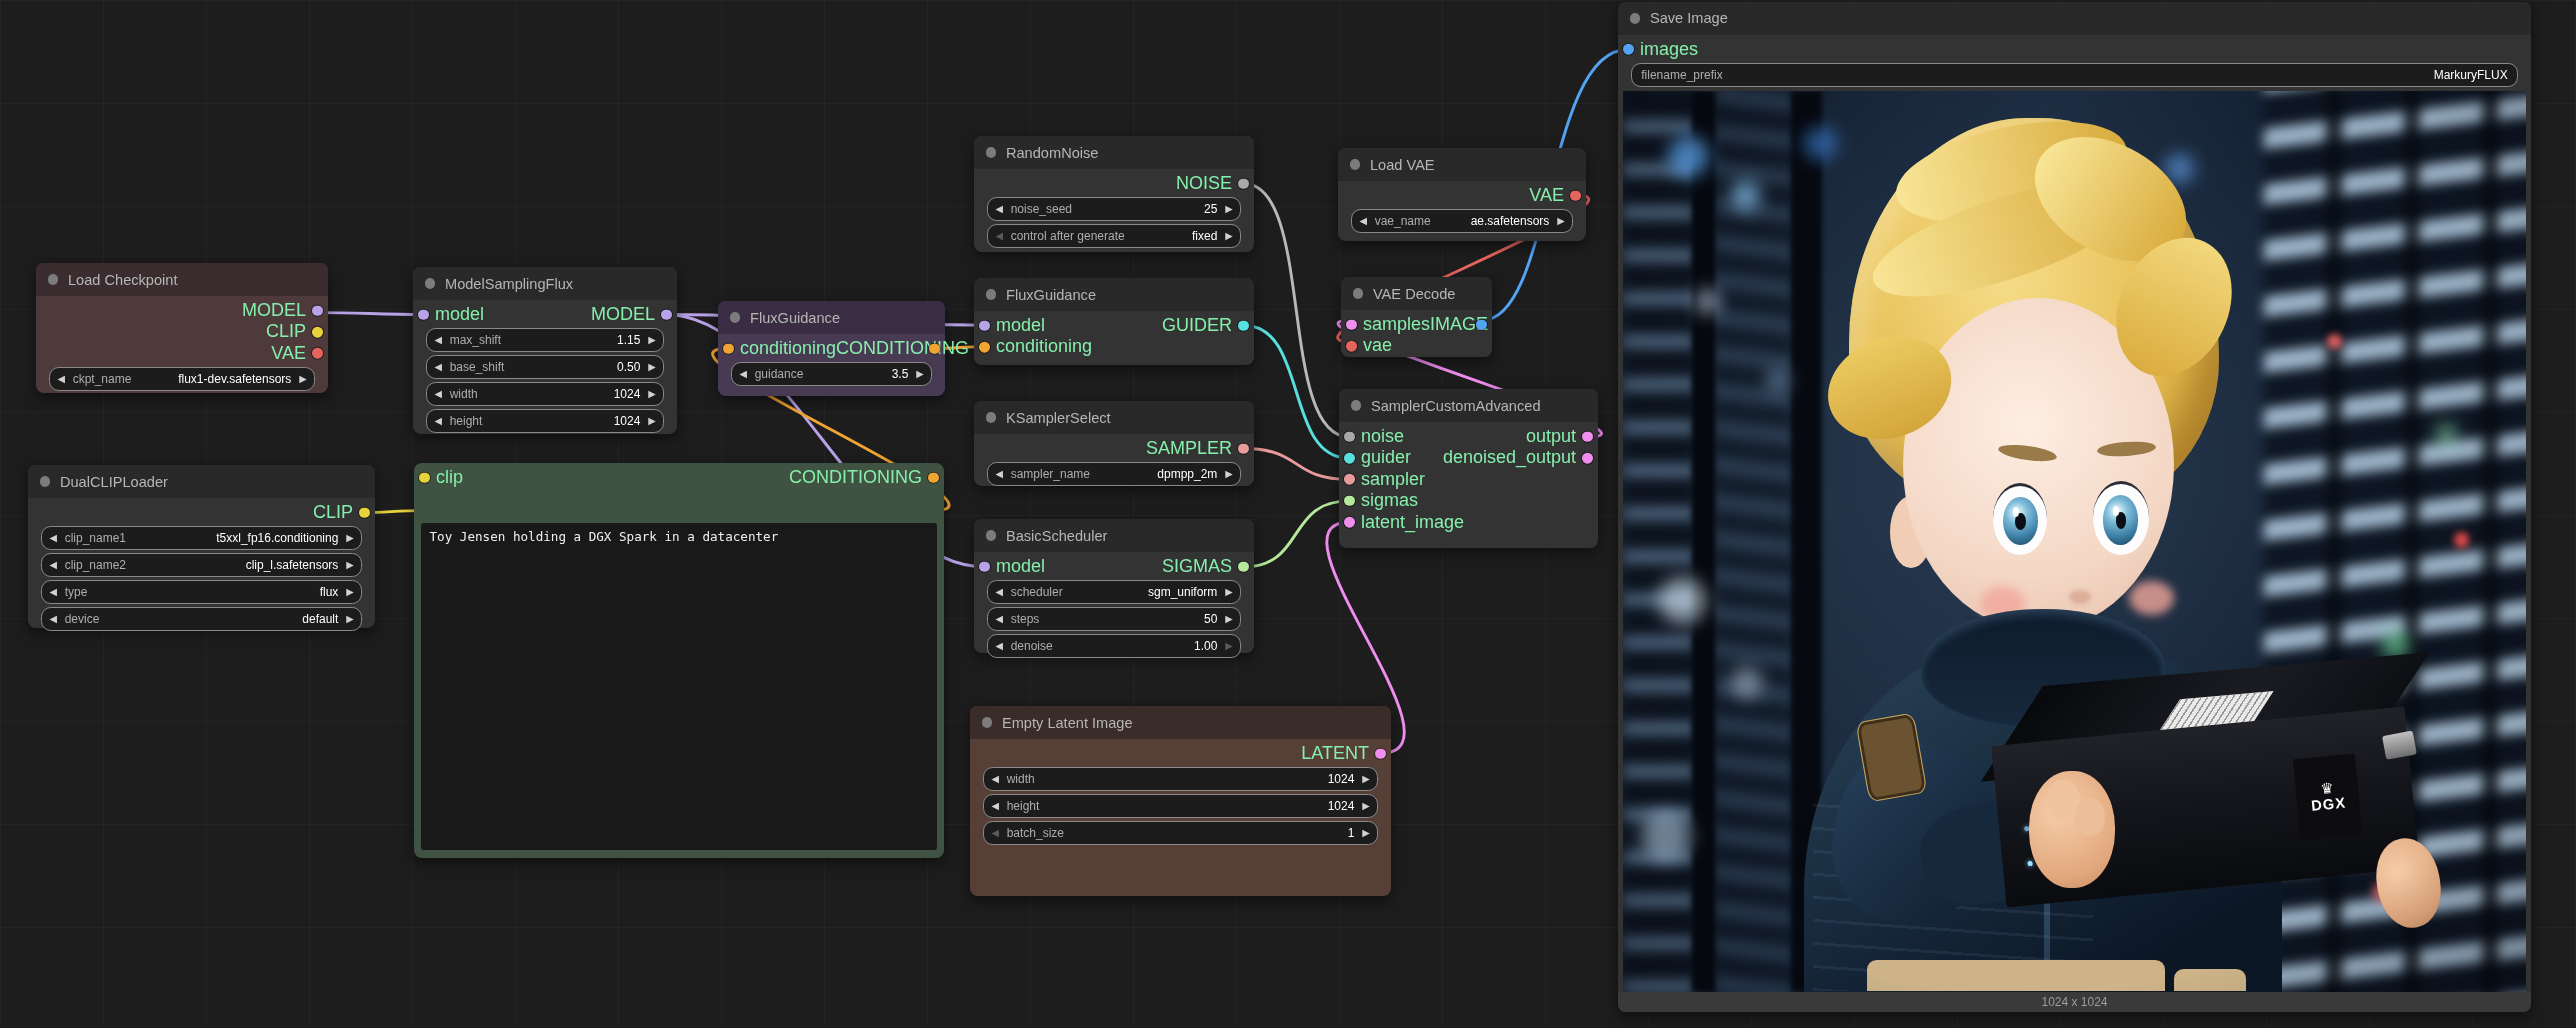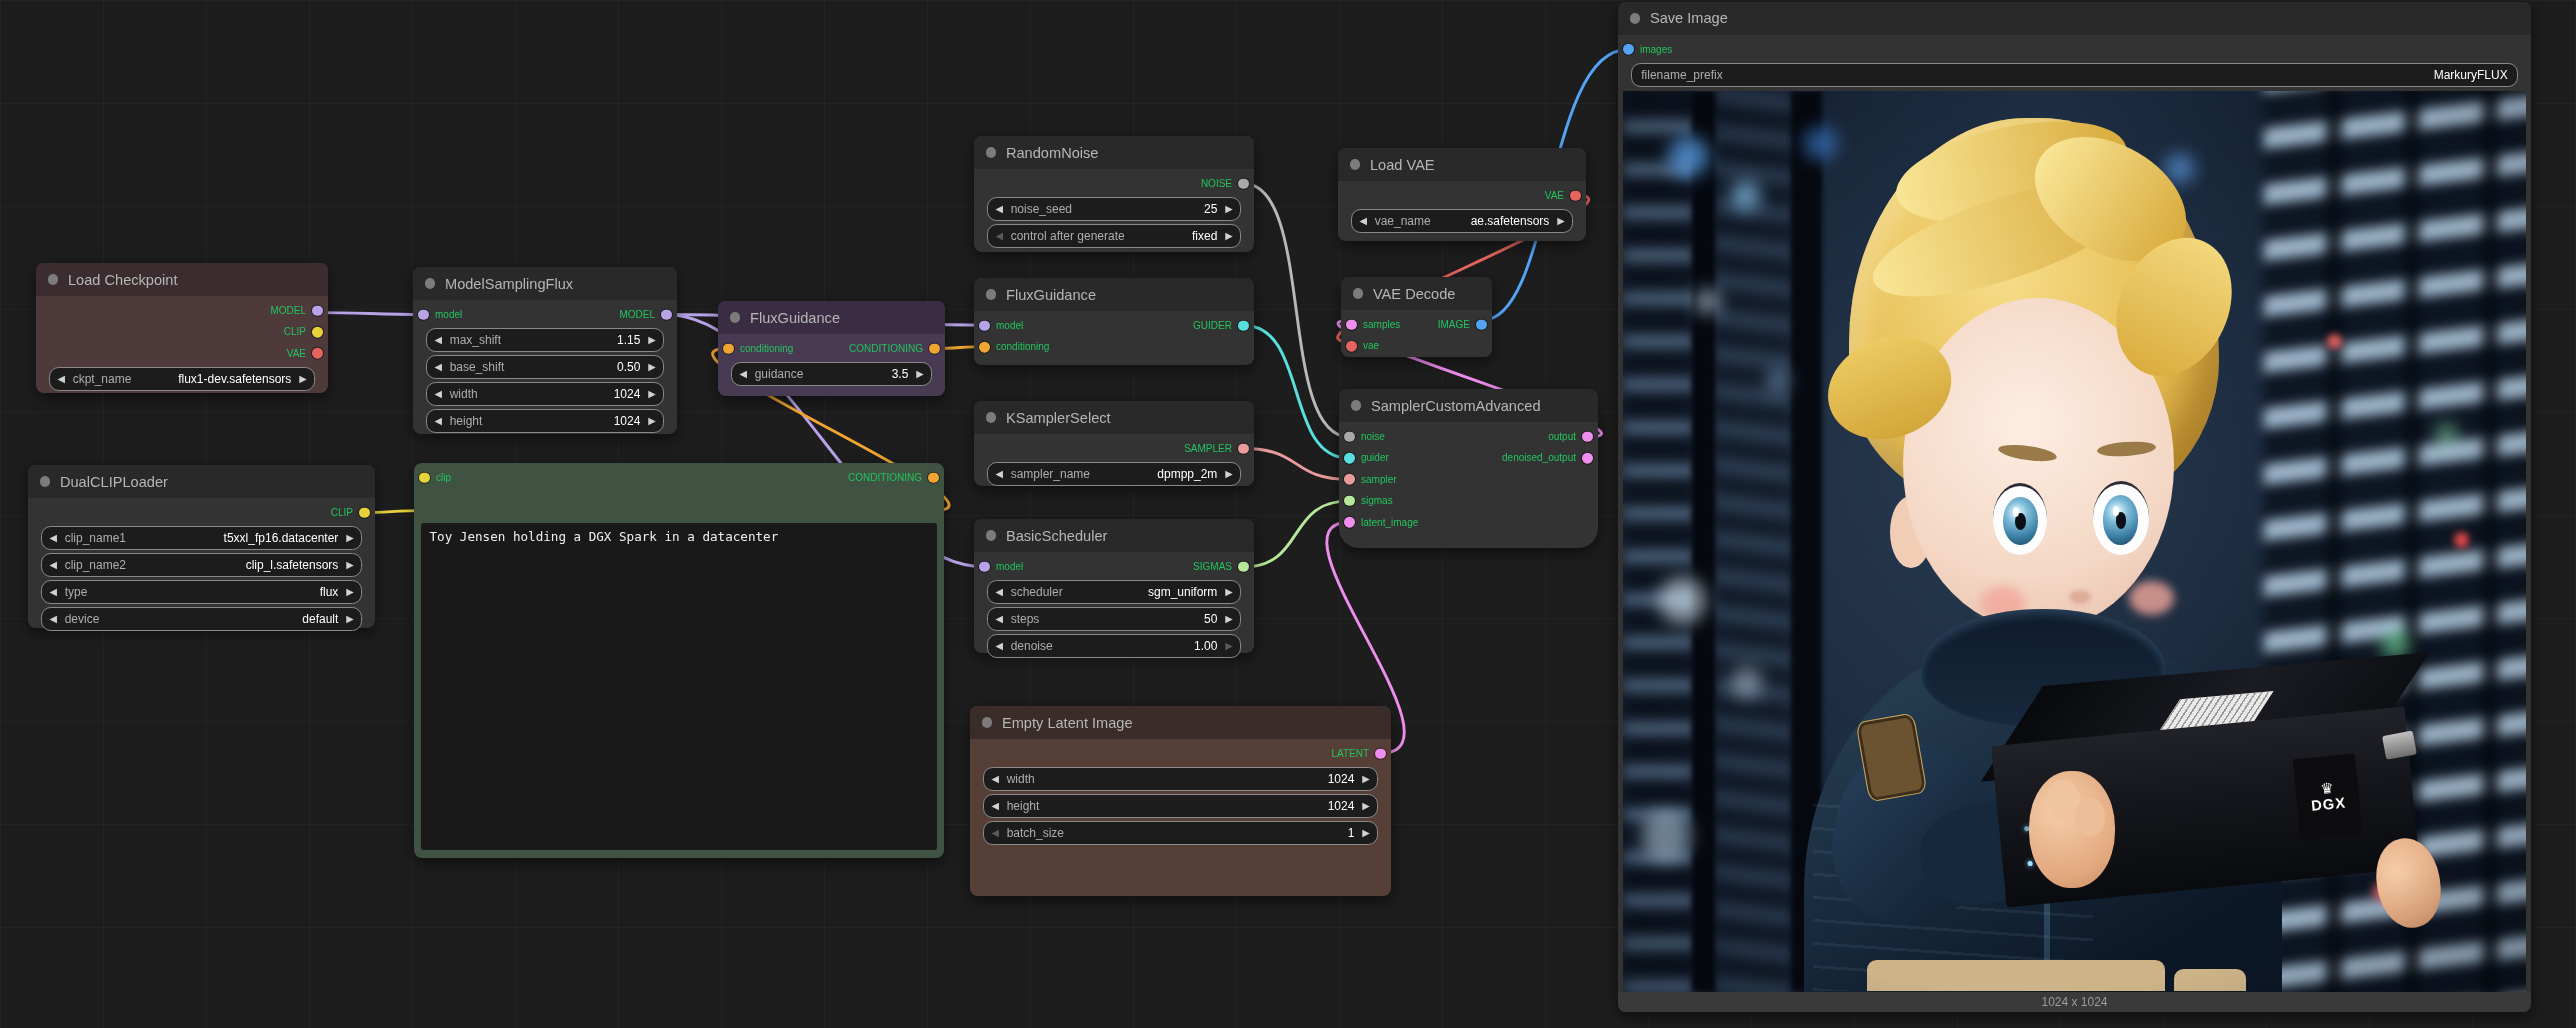--- a/index.html
+++ b/index.html
@@ -27,21 +27,21 @@
     background:var(--head,#292929); border-radius:7.8px 7.8px 0 0;
     color:#b6b6b6; font-size:14.6px; white-space:nowrap; overflow:hidden;
   }
   .tdot { width:10.7px; height:10.7px; border-radius:50%; background:#7c7c7c; flex:0 0 auto; }
   .rows { padding-top:3.9px; }
   .row { height:21.4px; display:flex; align-items:center; position:relative; }
   .pin { width:10.7px; height:10.7px; border-radius:50%; background:var(--c,#9a9a9a);
          position:absolute; top:50%; transform:translateY(-50%);
          box-shadow:0 0 0 1px rgba(0,0,0,.45); }
   .pin.in { left:4.9px; } .pin.out { right:4.9px; }
-  .plabel { font-size:10px; color:#22c55e; }
+  .plabel { font-size:18px; color:#86efac; }
   .plabel.in { margin-left:22px; }
   .plabel.out { margin-left:auto; margin-right:22px; }
   .widget {
     height:24px; margin:2.9px 12.6px; border:1px solid #8a8a8a; border-radius:9.7px;
     background:#1c1c1c; display:flex; align-items:center; padding:0 7.8px;
     font-size:12px; white-space:nowrap; overflow:hidden;
   }
   .arr { color:#d2d2d2; font-size:9.7px; line-height:1; flex:0 0 auto; }
   .arr.dim { color:#5a5a5a; }
   .wname { color:#aeaeae; margin-left:7.8px; }
@@ -198,21 +198,21 @@
       </div>
     <div class="rows">
       <div class="row">
           <span class="plabel out">CLIP</span>
           <span class="pin out" style="--c:#E8D23C"></span>
         </div>
     </div>
     <div class="widget">
         <span class="arr">◀</span>
         <span class="wname">clip_name1</span>
-        <span class="wval">t5xxl_fp16.datacenter</span>
+        <span class="wval">t5xxl_fp16.conditioning</span>
         <span class="arr">▶</span>
       </div>
     <div class="widget">
         <span class="arr">◀</span>
         <span class="wname">clip_name2</span>
         <span class="wval">clip_l.safetensors</span>
         <span class="arr">▶</span>
       </div>
     <div class="widget">
         <span class="arr">◀</span>
@@ -458,21 +458,21 @@
           <span class="plabel out">IMAGE</span>
           <span class="pin out" style="--c:#53A4F5"></span>
         </div>
       <div class="row">
           <span class="pin in" style="--c:#E5655E"></span>
           <span class="plabel in">vae</span>
         </div>
     </div>
   </div>
 
-  <div class="node" style="left:1339px;top:389px;width:259px;height:159px;border-radius:20px;">
+  <div class="node" style="left:1339px;top:389px;width:259px;height:159px;">
     <div class="ntitle">
         <span class="tdot"></span>
         <span>SamplerCustomAdvanced</span>
       </div>
     <div class="rows">
       <div class="row">
           <span class="pin in" style="--c:#A8A8A8"></span>
           <span class="plabel in">noise</span>
           <span class="plabel out">output</span>
           <span class="pin out" style="--c:#F08EF0"></span>

